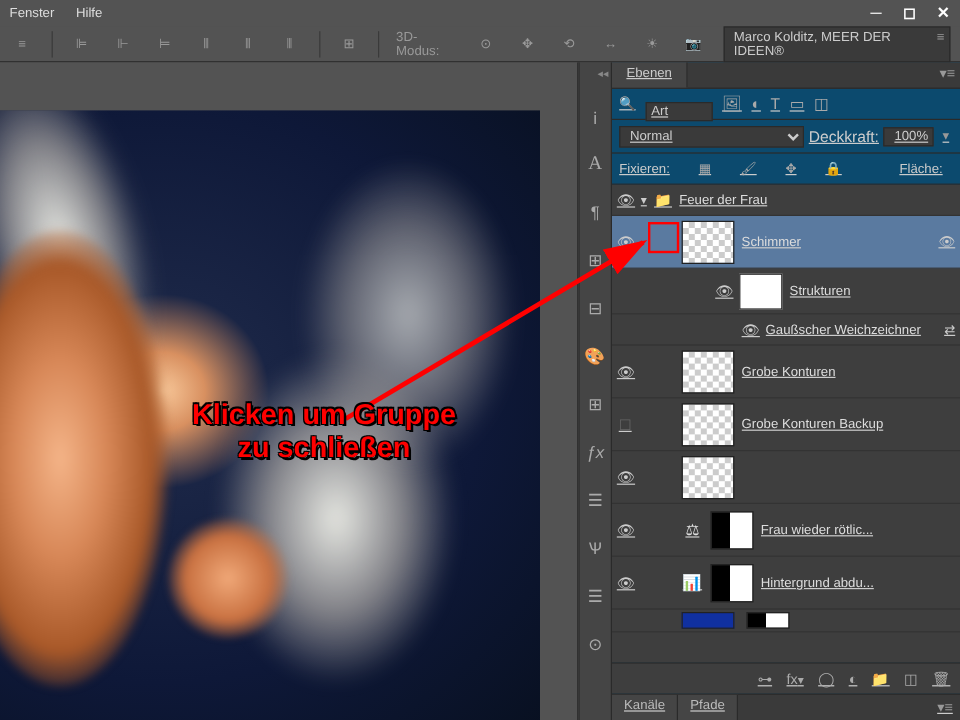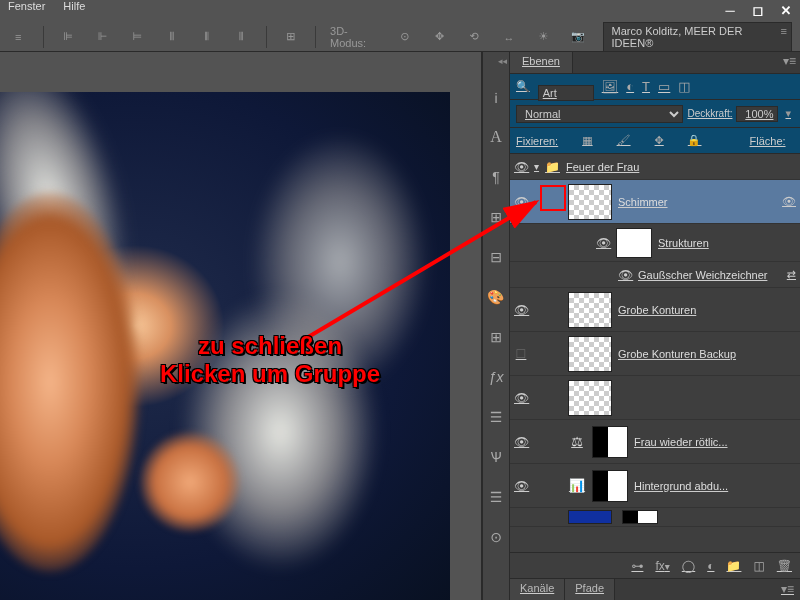--- a/index.html
+++ b/index.html
@@ -1,18 +1,18 @@
 <!DOCTYPE html>
 <html><head>
 <meta charset="utf-8">
 <style>
 * { margin: 0; padding: 0; box-sizing: border-box; font-family: Tahoma, sans-serif; }
 body { background: #535353; width: 800px; height: 600px; overflow: hidden; color: #ccc; font-size: 11px; }
 
-.menubar { height: 22px; background: #535353; display: flex; align-items: flex-start; padding: 0 8px; gap: 18px; position: relative; }
+.menubar { height: 22px; background: #535353; display: flex; align-items: center; padding: 0 8px; gap: 18px; position: relative; }
 .menubar span { color: #ddd; cursor: default; }
 .winctrls { position: absolute; right: 0; top: 0; display: flex; }
 .winctrl { width: 28px; height: 20px; display: flex; align-items: center; justify-content: center; color: #fff; font-weight: bold; font-size: 13px; }
 
 .optionsbar { height: 30px; background: #535353; border-bottom: 1px solid #2a2a2a; display: flex; align-items: center; padding: 0 8px; gap: 14px; }
 .tb-btn { width: 22px; height: 22px; display: flex; align-items: center; justify-content: center; color: #999; }
 .tb-sep { width: 1px; height: 22px; background: #3a3a3a; }
 .mode3d { color: #999; font-size: 11px; }
 .profile { margin-left: auto; background: #3a3a3a; border: 1px solid #2a2a2a; padding: 2px 18px 2px 8px; font-size: 11px; color: #ccc; position: relative; width: 200px; }
 .profile::after { content: "≡"; position: absolute; right: 4px; top: 2px; color: #999; }
@@ -40,21 +40,21 @@
 .panel-tabbar { height: 22px; background: #3a3a3a; display: flex; align-items: stretch; border-bottom: 1px solid #2a2a2a; position: relative; }
 .panel-tab { padding: 3px 12px; background: #454545; color: #ccc; font-size: 11px; border-right: 1px solid #2a2a2a; }
 .panel-menu { position: absolute; right: 4px; top: 2px; color: #999; font-size: 12px; }
 
 .filterbar { height: 26px; display: flex; align-items: center; padding: 0 6px; gap: 8px; border-bottom: 1px solid #2a2a2a; }
 .filterbar .search { background: #3a3a3a; border: 1px solid #2a2a2a; padding: 1px 4px; color: #ccc; font-size: 11px; flex: 0 0 56px; margin-top: 12px; }
 .filterbar .ficon { color: #aaa; font-size: 13px; }
 
 .blendrow { height: 28px; display: flex; align-items: center; padding: 0 6px; gap: 4px; border-bottom: 1px solid #2a2a2a; }
 .blendrow select { background: #3a3a3a; border: 1px solid #2a2a2a; color: #ccc; font-size: 11px; padding: 1px 4px; flex: 1; }
-.blendrow .lbl { color: #ccc; font-size: 10px; }
+.blendrow .lbl { color: #ccc; font-size: 13px; }
 .blendrow .val { background: #3a3a3a; border: 1px solid #2a2a2a; padding: 1px 4px; color: #ccc; font-size: 11px; width: 42px; text-align: right; }
 .blendrow .arrow { color: #999; padding: 0 3px; }
 
 .lockrow { height: 26px; display: flex; align-items: center; padding: 0 6px; gap: 24px; border-bottom: 1px solid #2a2a2a; }
 .lockrow .licon { color: #aaa; font-size: 11px; }
 
 .layerlist { flex: 1; overflow-y: auto; background: #3e3e3e; }
 .layer { display: flex; align-items: center; min-height: 44px; border-bottom: 1px solid #333; padding: 2px 4px; gap: 6px; }
 .layer.grouphead { min-height: 26px; }
 .layer.selected { background: #5a7aa0; }
@@ -265,15 +265,15 @@
 <div class="annot-box"></div>
 <svg class="annot-arrow" style="left:278px;top:194px" width="280" height="170">
   <defs>
       <marker id="ah" markerWidth="10" markerHeight="10" refX="8" refY="3" orient="auto">
         <path d="M0,0 L0,6 L9,3 z" fill="#ff0000"></path>
       </marker>
     </defs>
   <line x1="10" y1="155" x2="258" y2="8" stroke="#ff0000" stroke-width="4" marker-end="url(#ah)"></line>
 </svg>
 <div class="annot-text">
+  <div>Klicken um Gruppe</div>
   <div>zu schließen</div>
-  <div>Klicken um Gruppe</div>
 </div>
 
 </body></html>

